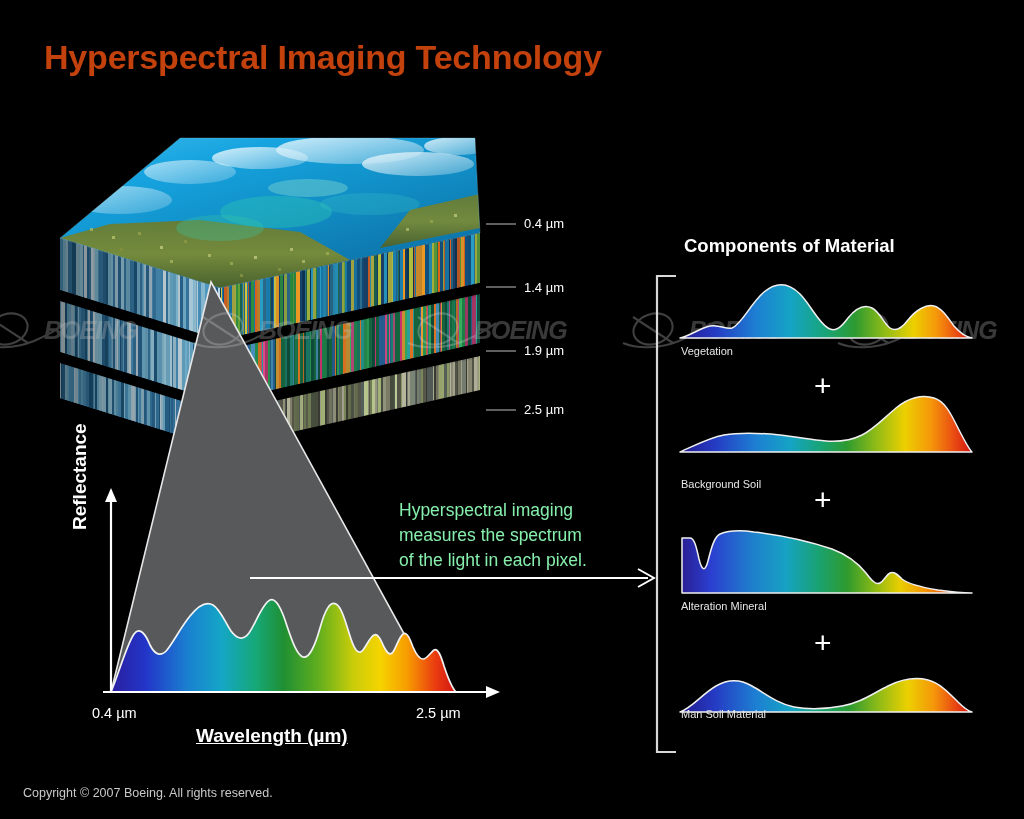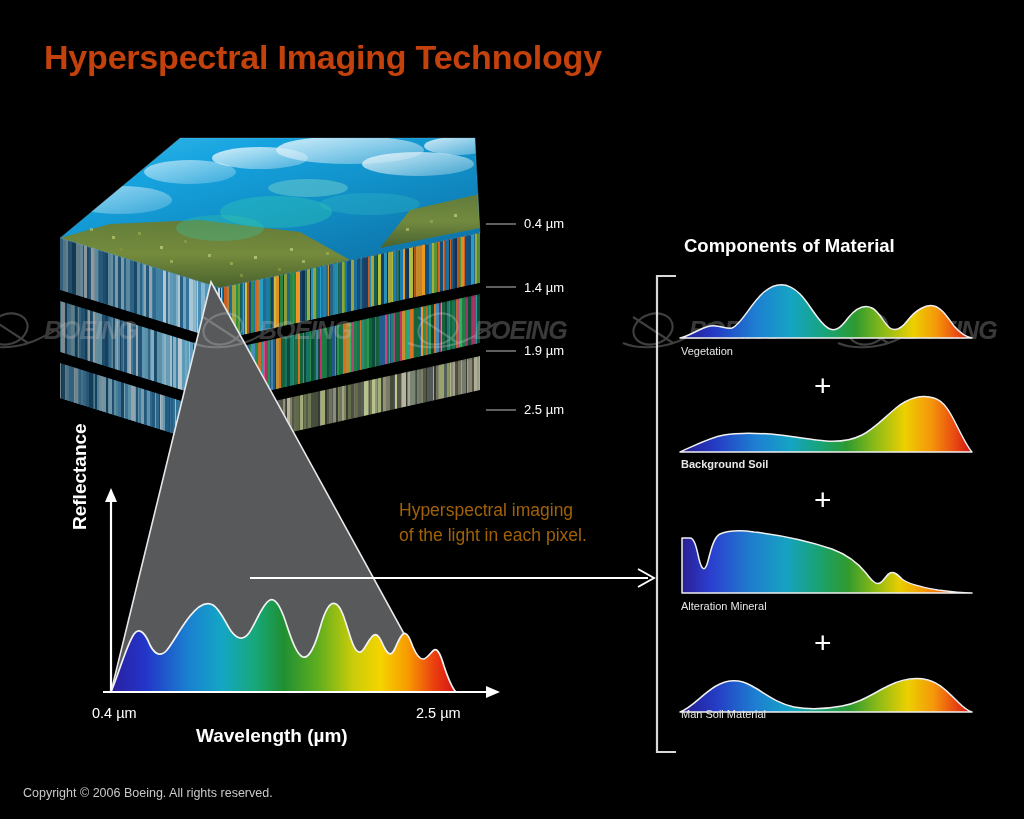--- a/index.html
+++ b/index.html
@@ -36,30 +36,30 @@
   
   .wl{position:absolute;font-size:13px;color:#fff;white-space:nowrap;z-index:55;}
   .axis-y-label{
     position:absolute;left:69px;top:530px;z-index:35;
     font-size:19px;font-weight:bold;color:#fff;
     transform:rotate(-90deg);transform-origin:left top;
     white-space:nowrap;
   }
   .axis-x-label{
     position:absolute;left:196px;top:725px;z-index:35;
-    font-size:19px;font-weight:bold;color:#fff;white-space:nowrap;
+    font-size:19px;font-weight:bold;color:#fff;white-space:nowrap;text-decoration:underline;
   }
   .tick{position:absolute;font-size:14.5px;color:#fff;white-space:nowrap;z-index:35;}
   .tick-left{left:92px;top:705px;}
   .tick-right{left:416px;top:705px;}
 
   
   .callout{
     position:absolute;left:399px;top:498px;width:250px;z-index:50;
-    font-size:17.5px;line-height:25px;color:#a16207;
+    font-size:17.5px;line-height:25px;color:#86efac;
   }
   .callout div{white-space:nowrap;}
 
   
   .arrow{position:absolute;left:250px;top:566px;width:415px;height:26px;z-index:50;}
 
   
   .panel-title{
     position:absolute;left:684px;top:235px;z-index:55;
     font-size:18.5px;font-weight:bold;color:#fff;white-space:nowrap;
@@ -925,20 +925,21 @@
     </g>
   </svg>
 
   <div class="axis-y-label">Reflectance</div>
   <div class="axis-x-label">Wavelength (µm)</div>
   <div class="tick tick-left">0.4 µm</div>
   <div class="tick tick-right">2.5 µm</div>
 
   <div class="callout">
     <div>Hyperspectral imaging</div>
+    <div>measures the spectrum</div>
     <div>of the light in each pixel.</div>
   </div>
 
   <svg class="arrow" viewBox="0 0 415 26">
     <line x1="0" y1="12" x2="398" y2="12" stroke="#ffffff" stroke-width="1.9"></line>
     <polyline points="388,3 404,12 388,21" fill="none" stroke="#ffffff" stroke-width="1.9"></polyline>
   </svg>
 
   <div class="panel-title">Components of Material</div>
 
@@ -1005,21 +1006,21 @@
                C 66,42 84,43 104,45
                C 122,47 136,50 150,51
                C 164,52 176,50 186,45
                C 198,39 208,28 220,18
                C 232,8 246,4 258,8
                C 268,11 274,22 280,34
                C 286,46 292,58 296,62
                Z" fill="url(#g2)" stroke="#f0f0f0" stroke-width="1.5" stroke-linejoin="round"></path>
     </svg>
   </div>
-  <div class="comp-label" style="left:681px;top:458px;font-weight:bold;">Background Soil</div>
+  <div class="comp-label" style="left:681px;top:478px;">Background Soil</div>
 
   <div class="plus" style="left:814px;top:485px;">+</div>
 
   <div class="comp" style="left:676px;top:525px;width:300px;height:72px;">
     <svg width="300" height="72" viewBox="0 0 300 72">
       <defs>
         <linearGradient id="g3" x1="0" y1="0" x2="1" y2="0">
           <stop offset="0.00" stop-color="#2a1f96"></stop>
           <stop offset="0.10" stop-color="#2b3fd0"></stop>
           <stop offset="0.24" stop-color="#1f7ecc"></stop>
@@ -1132,15 +1133,15 @@
             <ellipse cx="38" cy="26" rx="20" ry="15" transform="rotate(-18 38 26)"></ellipse>
             <path d="M8,40 C 22,46 44,46 64,38 C 78,32 88,26 96,20"></path>
             <path d="M18,14 L58,40"></path>
           </g>
           <text x="74" y="36" font-family="'Liberation Sans', sans-serif" font-size="25" font-weight="bold" font-style="italic" fill="#bdbdbd" letter-spacing="-1">BOEING</text>
         </svg>
       </div>
     </div>
 
   <div class="title">Hyperspectral Imaging Technology</div>
-  <div class="copyright">Copyright © 2006 Boeing. All rights reserved.</div>
+  <div class="copyright">Copyright © 2007 Boeing. All rights reserved.</div>
 
 </div>
 
 </body></html>

